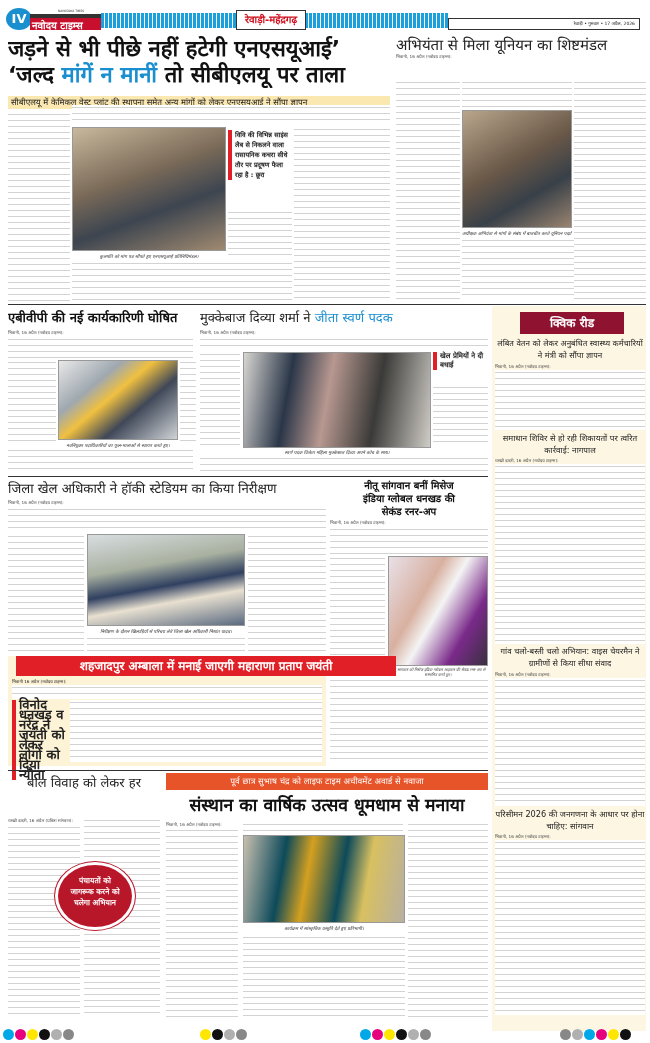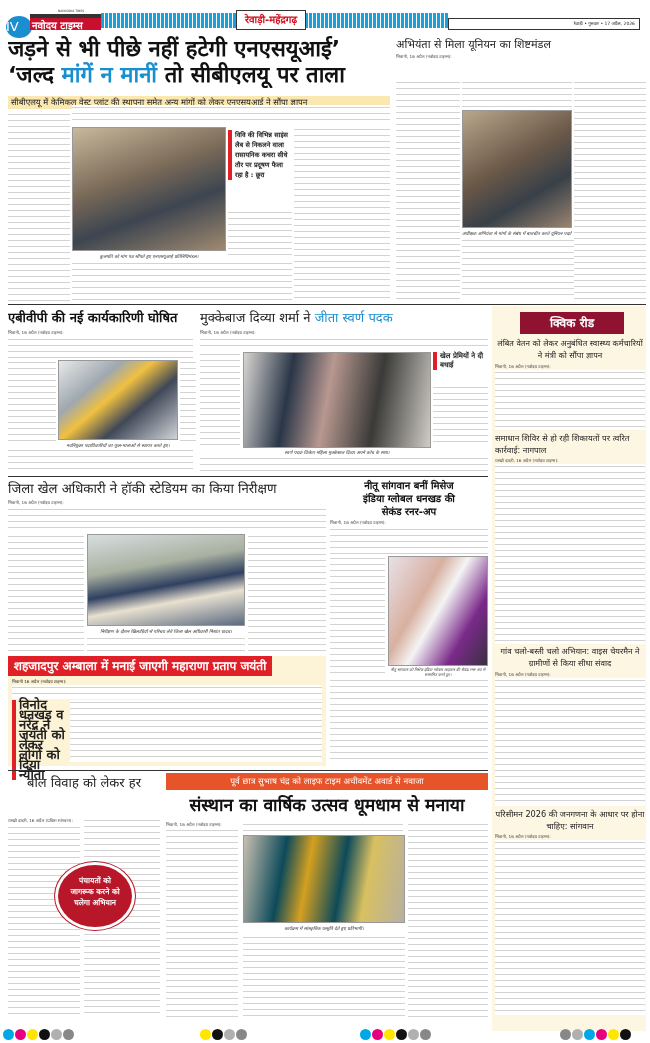--- a/index.html
+++ b/index.html
@@ -12,21 +12,21 @@
   .hd{font-family:"DejaVu Sans",sans-serif;font-weight:bold;color:#111;white-space:nowrap;overflow:hidden}
   .hl{font-family:"DejaVu Sans",sans-serif;font-weight:normal;color:#222;white-space:nowrap;overflow:hidden}
   .blue{color:#1a8fd0}
   .rule{background:#333}
   .regdots span{display:inline-block;width:11px;height:11px;border-radius:50%;margin-right:1px}
 </style>
 </head>
 <body>
 
 <div class="abs" style="left:0;top:0;width:650px;height:34px">
-  <div class="abs" style="left:6px;top:16px;width:26px;height:22px;background:#1a8fd0;border-radius:50%;color:#fff;font-weight:normal;font-size:13px;line-height:22px">IV</div>
+  <div class="abs" style="left:6px;top:8px;width:26px;height:22px;background:#1a8fd0;border-radius:50%;color:#fff;font-weight:bold;font-size:13px;text-align:center;line-height:22px">IV</div>
   <div class="abs" style="left:58px;top:9px;font-size:3px;color:#333">NAVODAYA TIMES</div>
   <div class="abs" style="left:30px;top:14px;width:71px;height:16px;background:#c8102e;color:#fff;font-weight:bold;font-size:10px;line-height:16px;padding-left:2px;border-top:4px solid #333">नवोदय टाइम्स</div>
   <div class="abs" style="left:101px;top:13px;width:348px;height:15px;background:repeating-linear-gradient(90deg,#1aa0dc 0 3px,#fff 3px 4px)"></div>
   <div class="abs" style="left:236px;top:10px;width:70px;height:20px;background:#fff;border:1px solid #333;color:#d0101e;font-weight:bold;font-size:10px;text-align:center;line-height:18px">रेवाड़ी-महेंद्रगढ़</div>
   <div class="abs" style="left:448px;top:18px;width:192px;height:12px;border:1px solid #333;font-size:4.5px;line-height:10px;text-align:right;padding-right:4px;background:#fff">रेवाड़ी • गुरुवार • 17 अप्रैल, 2026</div>
 </div>
 
 <div class="abs" style="left:8px;top:36px;width:382px;height:262px">
   <div class="hd" style="font-size:22px;line-height:26px">जड़ने से भी पीछे नहीं हटेगी एनएसयूआई’</div>
   <div class="hd" style="font-size:22px;line-height:26px">
@@ -40,21 +40,21 @@
 <div class="abs fill" style="left:8px;top:112px;width:62px;height:190px"></div>
 <div class="abs fill" style="left:72px;top:105px;width:318px;height:20px"></div>
 <div class="abs photo" style="left:72px;top:127px;width:154px;height:124px;background:linear-gradient(160deg,#c8b89c,#7a6a58 40%,#3d4550 65%,#a08a70)"></div>
 <div class="abs cap" style="left:72px;top:253px;width:154px">कुलपति को मांग पत्र सौंपते हुए एनएसयूआई प्रतिनिधिमंडल।</div>
 <div class="abs" style="left:228px;top:130px;width:64px;font-size:6.5px;line-height:10px;font-weight:bold;color:#222;border-left:4px solid #e01f26;padding-left:3px">विवि की विभिन्न साइंस लैब से निकलने वाला रासायनिक कचरा सीधे तौर पर प्रदूषण फैला रहा है : छूरा</div>
 <div class="abs fill" style="left:228px;top:210px;width:64px;height:45px"></div>
 <div class="abs fill" style="left:294px;top:127px;width:96px;height:175px"></div>
 <div class="abs fill" style="left:72px;top:261px;width:220px;height:40px"></div>
 
 <div class="abs" style="left:396px;top:36px;width:250px">
-  <div class="hl" style="font-size:11px;line-height:18px">अभियंता से मिला यूनियन का शिष्टमंडल</div>
+  <div class="hl" style="font-size:15px;line-height:18px">अभियंता से मिला यूनियन का शिष्टमंडल</div>
   <div class="txt">भिवानी, 16 अप्रैल (नवोदय टाइम्स):</div>
 </div>
 <div class="abs fill" style="left:396px;top:80px;width:64px;height:220px"></div>
 <div class="abs photo" style="left:462px;top:110px;width:110px;height:118px;background:linear-gradient(150deg,#b9a68c,#6a5848 45%,#384048 70%,#9a8470)"></div>
 <div class="abs cap" style="left:462px;top:230px;width:110px">अधीक्षक अभियंता से मांगों के संबंध में बातचीत करते यूनियन पदाधिकारी।</div>
 <div class="abs fill" style="left:462px;top:80px;width:110px;height:28px"></div>
 <div class="abs fill" style="left:462px;top:238px;width:122px;height:62px"></div>
 <div class="abs fill" style="left:574px;top:80px;width:72px;height:220px"></div>
 
 <div class="abs rule" style="left:8px;top:304px;width:638px;height:1px"></div>
@@ -79,21 +79,21 @@
 <div class="abs cap" style="left:243px;top:449px;width:188px">स्वर्ण पदक विजेता महिला मुक्केबाज दिव्या अपने कोच के साथ।</div>
 <div class="abs" style="left:433px;top:352px;width:55px;font-size:7px;line-height:9px;font-weight:bold;border-left:4px solid #e01f26;padding-left:3px">खेल प्रेमियों ने दी बधाई</div>
 <div class="abs fill" style="left:433px;top:385px;width:55px;height:62px"></div>
 <div class="abs fill" style="left:200px;top:456px;width:288px;height:16px"></div>
 
 <div class="abs" style="left:492px;top:306px;width:154px;height:725px;background:#fdf6e3"></div>
 <div class="abs" style="left:520px;top:312px;width:104px;height:22px;background:#8f1230;color:#fff;font-weight:bold;font-size:12px;text-align:center;line-height:22px">क्विक रीड</div>
 <div class="abs hl" style="left:495px;top:338px;width:150px;font-size:8px;line-height:12px;white-space:normal;text-align:center">लंबित वेतन को लेकर अनुबंधित स्वास्थ्य कर्मचारियों ने मंत्री को सौंपा ज्ञापन</div>
 <div class="abs txt" style="left:495px;top:364px;width:150px">भिवानी, 16 अप्रैल (नवोदय टाइम्स):</div>
 <div class="abs fill" style="left:495px;top:370px;width:150px;height:60px;background-color:#fdf6e3"></div>
-<div class="abs hl" style="left:495px;top:432px;width:150px;font-size:8.2px;line-height:12px;white-space:normal;text-align:left">समाधान शिविर से हो रही शिकायतों पर त्वरित कार्रवाई: नागपाल</div>
+<div class="abs hl" style="left:495px;top:432px;width:150px;font-size:8.2px;line-height:12px;white-space:normal;text-align:center">समाधान शिविर से हो रही शिकायतों पर त्वरित कार्रवाई: नागपाल</div>
 <div class="abs txt" style="left:495px;top:458px;width:150px">चरखी दादरी, 16 अप्रैल (नवोदय टाइम्स):</div>
 <div class="abs fill" style="left:495px;top:464px;width:150px;height:180px"></div>
 <div class="abs hl" style="left:495px;top:646px;width:150px;font-size:8px;line-height:12px;white-space:normal;text-align:center">गांव चलो-बस्ती चलो अभियान: वाइस चेयरमैन ने ग्रामीणों से किया सीधा संवाद</div>
 <div class="abs txt" style="left:495px;top:672px;width:150px">भिवानी, 16 अप्रैल (नवोदय टाइम्स):</div>
 <div class="abs fill" style="left:495px;top:678px;width:150px;height:128px"></div>
 <div class="abs hl" style="left:495px;top:808px;width:150px;font-size:8.2px;line-height:12px;white-space:normal;text-align:center">परिसीमन 2026 की जनगणना के आधार पर होना चाहिए: सांगवान</div>
 <div class="abs txt" style="left:495px;top:834px;width:150px">भिवानी, 16 अप्रैल (नवोदय टाइम्स):</div>
 <div class="abs fill" style="left:495px;top:840px;width:150px;height:175px"></div>
 
 <div class="abs rule" style="left:8px;top:476px;width:480px;height:1px"></div>
@@ -113,21 +113,21 @@
   <div class="hd" style="font-size:10px;line-height:13px">सेकंड रनर-अप</div>
 </div>
 <div class="abs txt" style="left:330px;top:520px;width:158px">भिवानी, 16 अप्रैल (नवोदय टाइम्स):</div>
 <div class="abs fill" style="left:330px;top:527px;width:158px;height:28px"></div>
 <div class="abs fill" style="left:330px;top:556px;width:55px;height:118px"></div>
 <div class="abs photo" style="left:388px;top:556px;width:100px;height:110px;background:linear-gradient(120deg,#e8e0e8,#d8b0a0 35%,#f4f4f4 50%,#7a2a8a 75%,#3a3040)"></div>
 <div class="abs cap" style="left:388px;top:667px;width:100px;font-size:3.8px;white-space:normal;line-height:5px">नीतू सांगवान को मिसेज इंडिया ग्लोबल आइकन की सेकंड रनर-अप से सम्मानित करते हुए।</div>
 <div class="abs fill" style="left:330px;top:678px;width:158px;height:85px"></div>
 
 <div class="abs" style="left:8px;top:656px;width:318px;height:110px;background:#fdf3d6"></div>
-<div class="abs" style="left:8px;top:656px;width:264px;height:20px;background:#e01f26;color:#fff;font-weight:bold;font-size:12px;line-height:20px;text-align:center;white-space:nowrap;overflow:hidden">शहजादपुर अम्बाला में मनाई जाएगी महाराणा प्रताप जयंती</div>
+<div class="abs" style="left:16px;top:656px;width:380px;height:20px;background:#e01f26;color:#fff;font-weight:bold;font-size:12px;line-height:20px;text-align:center;white-space:nowrap;overflow:hidden">शहजादपुर अम्बाला में मनाई जाएगी महाराणा प्रताप जयंती</div>
 <div class="abs txt" style="left:12px;top:679px;width:100px;color:#222">भिवानी 16 अप्रैल (नवोदय टाइम्स):</div>
 <div class="abs fill" style="left:12px;top:685px;width:310px;height:14px;background-color:#fdf3d6"></div>
 <div class="abs" style="left:12px;top:700px;width:56px;font-size:13px;line-height:10px;font-weight:bold;border-left:4px solid #e01f26;padding-left:3px;color:#222">विनोद धनखड़ व नरेंद्र ने जयंती को लेकर लोगों को दिया न्यौता</div>
 <div class="abs fill" style="left:70px;top:700px;width:252px;height:62px"></div>
 
 <div class="abs rule" style="left:8px;top:770px;width:480px;height:1px"></div>
 
 <div class="abs" style="left:8px;top:773px;width:152px;text-align:center">
   <div class="hl" style="font-size:13px;line-height:20px">बाल विवाह को लेकर हर</div>
 </div>

